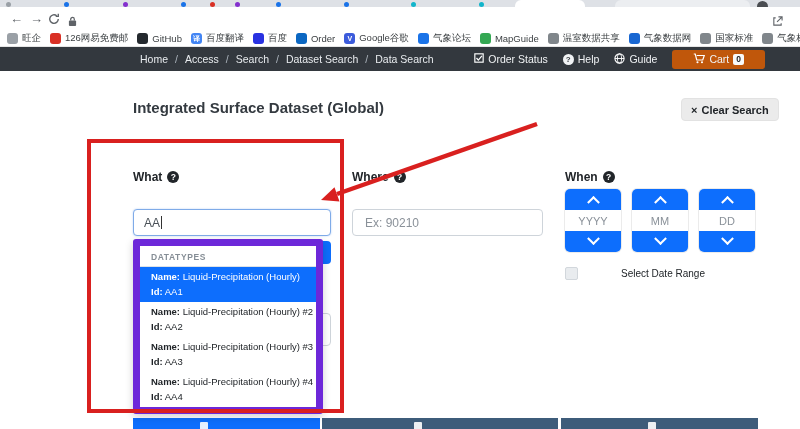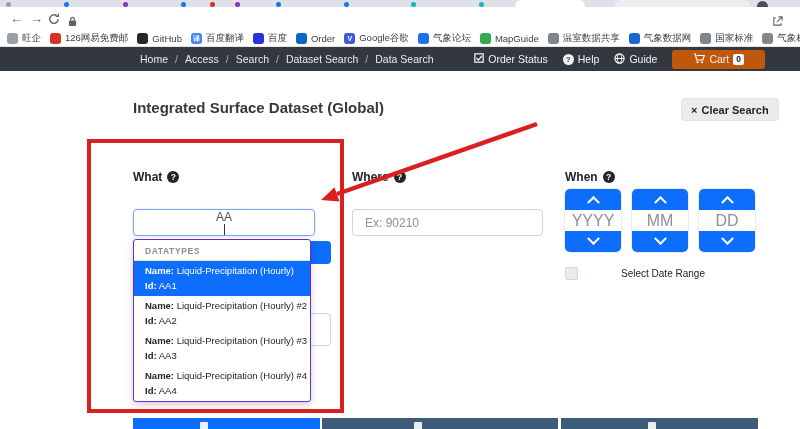--- a/index.html
+++ b/index.html
@@ -45,47 +45,47 @@
   
   .pgtitle{position:absolute;left:133px;top:99px;font-size:15px;font-weight:bold;color:#343a40;}
   .clearbtn{position:absolute;left:681px;top:98px;height:23px;background:#ebebeb;border:1px solid #e2e2e2;
     border-radius:4px;display:flex;align-items:center;gap:4px;padding:0 9px;font-size:11px;font-weight:bold;
     color:#212529;box-sizing:border-box;cursor:pointer;}
   .seclabel{position:absolute;top:170px;display:flex;align-items:center;gap:5px;font-size:12px;font-weight:bold;color:#212529;}
   .qicon{width:12px;height:12px;border-radius:50%;background:#212529;color:#fff;font-size:8.5px;font-weight:bold;
     display:inline-flex;align-items:center;justify-content:center;line-height:1;}
   .textinput{position:absolute;top:209px;height:27px;background:#fff;border:1px solid #ced4da;border-radius:4px;
     box-sizing:border-box;display:flex;align-items:center;padding:0 10px;font-size:12px;color:#495057;}
-  .what-input{left:133px;width:182px;border:1.5px solid #7fabe8;box-shadow:0 0 2px rgba(80,140,230,.4);flex-direction:column;}
+  .what-input{left:133px;width:198px;border:1.5px solid #7fabe8;box-shadow:0 0 2px rgba(80,140,230,.4);}
   .caret{width:1px;height:13px;background:#333;margin-left:1px;}
   .where-input{left:352px;width:191px;color:#6c757d;}
   input.real{border:none;outline:none;width:100%;font-size:12px;color:#495057;background:transparent;
     font-family:"Liberation Sans",sans-serif;}
   input.real::placeholder{color:#8a9199;opacity:1;}
   .bluebar{position:absolute;height:23px;border-radius:4px;background:var(--accent,#0d6efd);color:#fff;
     display:flex;align-items:center;justify-content:center;gap:6px;font-size:11px;font-weight:bold;cursor:pointer;}
   .mapbtn{left:352px;top:241px;width:191px;}
   .ghost-bluebar{left:133px;top:241px;width:198px;z-index:1;}
   .ghost-input{position:absolute;left:133px;top:313px;width:198px;height:33px;background:#fff;
     border:1px solid #ced4da;border-radius:4px;box-sizing:border-box;z-index:1;}
   
-  .dropdown{position:absolute;left:133px;top:239px;width:176px;background:#fff;border:1px solid #6d28d9;
+  .dropdown{position:absolute;left:133px;top:239px;width:176px;background:#fff;border:7px solid #6d28d9;
     border-radius:3px;box-shadow:0 3px 8px rgba(0,0,0,.18);z-index:5;overflow:hidden;}
   .dd-header{padding:6px 11px 4px;font-size:8.5px;font-weight:bold;letter-spacing:.6px;color:#868e96;
     border-bottom:1px solid #dee2e6;}
   .dd-item{padding:3px 11px;font-size:9.5px;line-height:14.5px;color:#212529;cursor:pointer;white-space:nowrap;overflow:hidden;}
   .dd-item b{font-weight:bold;}
   .dd-item.selected{background:var(--highlight,#0d6efd);color:#fff;}
   
   .spin{position:absolute;top:189px;width:56px;height:63px;border-radius:5px;overflow:hidden;
     box-shadow:0 0 0 1px rgba(0,0,0,.08);}
   .spin-up,.spin-down{height:21px;background:var(--accent,#0d6efd);display:flex;align-items:center;
     justify-content:center;cursor:pointer;}
   .spin-mid{height:21px;background:#fff;display:flex;align-items:center;justify-content:center;}
-  .spin-mid input{text-align:center;font-size:16px;}
+  .spin-mid input{text-align:center;font-size:11px;}
   .chev{width:7px;height:7px;display:block;}
   .chev.up{border-top:2px solid #fff;border-left:2px solid #fff;transform:rotate(45deg) translate(2px,2px);}
   .chev.down{border-bottom:2px solid #fff;border-right:2px solid #fff;transform:rotate(45deg) translate(-2px,-2px);}
   .daterange{position:absolute;left:565px;top:267px;display:flex;align-items:center;gap:7px;}
   .cbox{width:11px;height:11px;background:#e9ecef;border:1px solid #d2d7dc;border-radius:2px;cursor:pointer;}
   .daterange span:last-child{font-size:10px;color:#212529;margin-left:36px;}
   
   .bbar{position:absolute;top:418px;height:11px;cursor:pointer;}
   .bbar-blue{left:133px;width:187px;background:var(--accent,#0d6efd);}
   .bbar-s1{left:322px;width:236px;background:var(--slate,#3e5c7a);}

